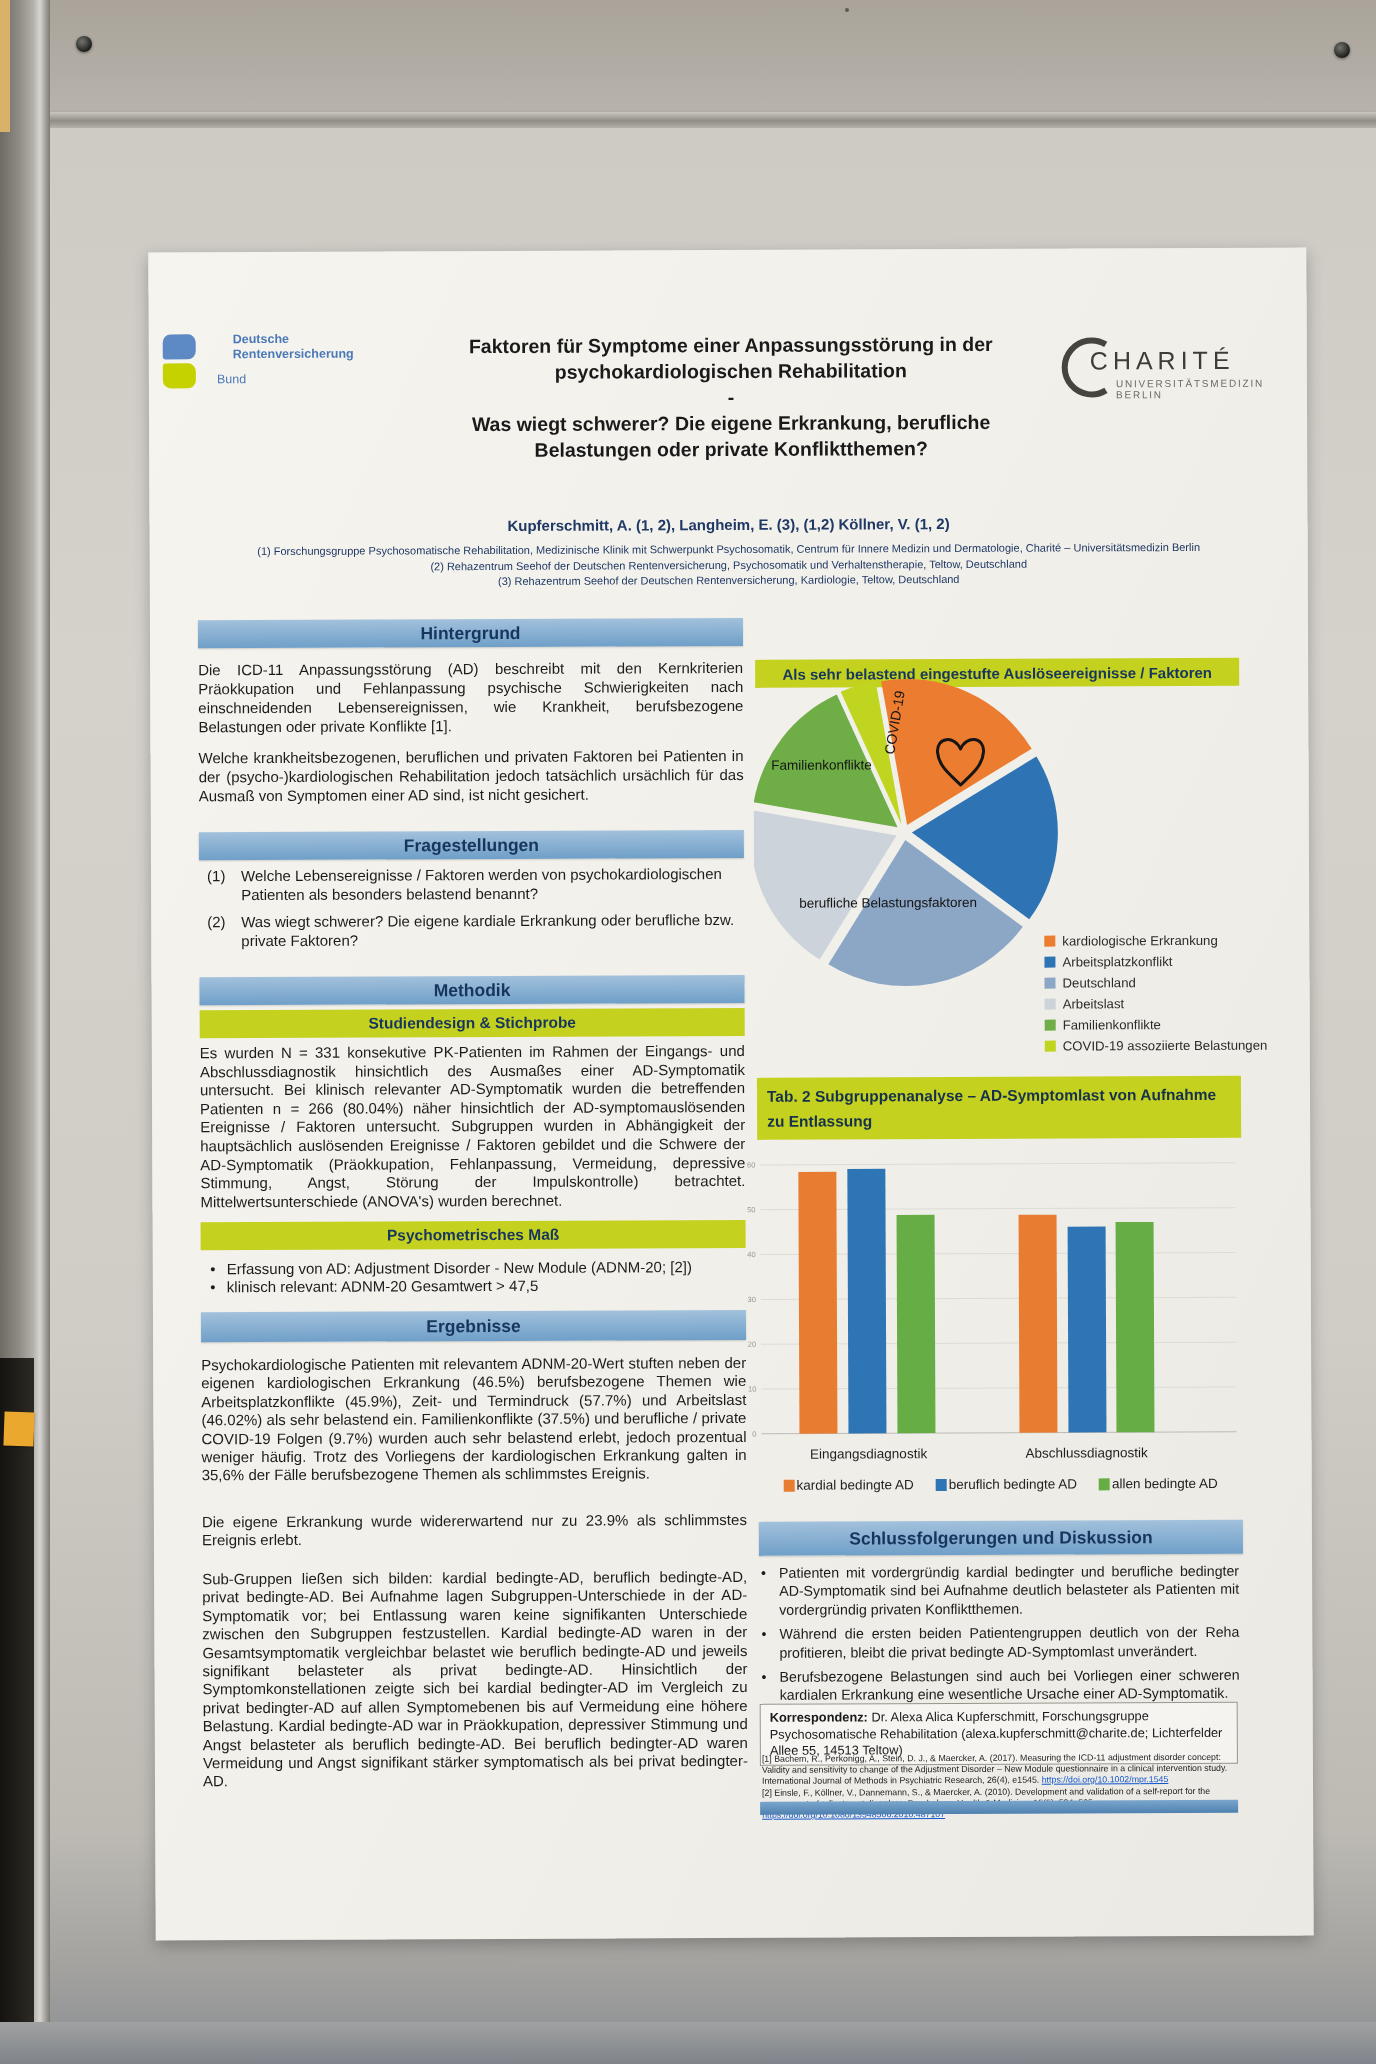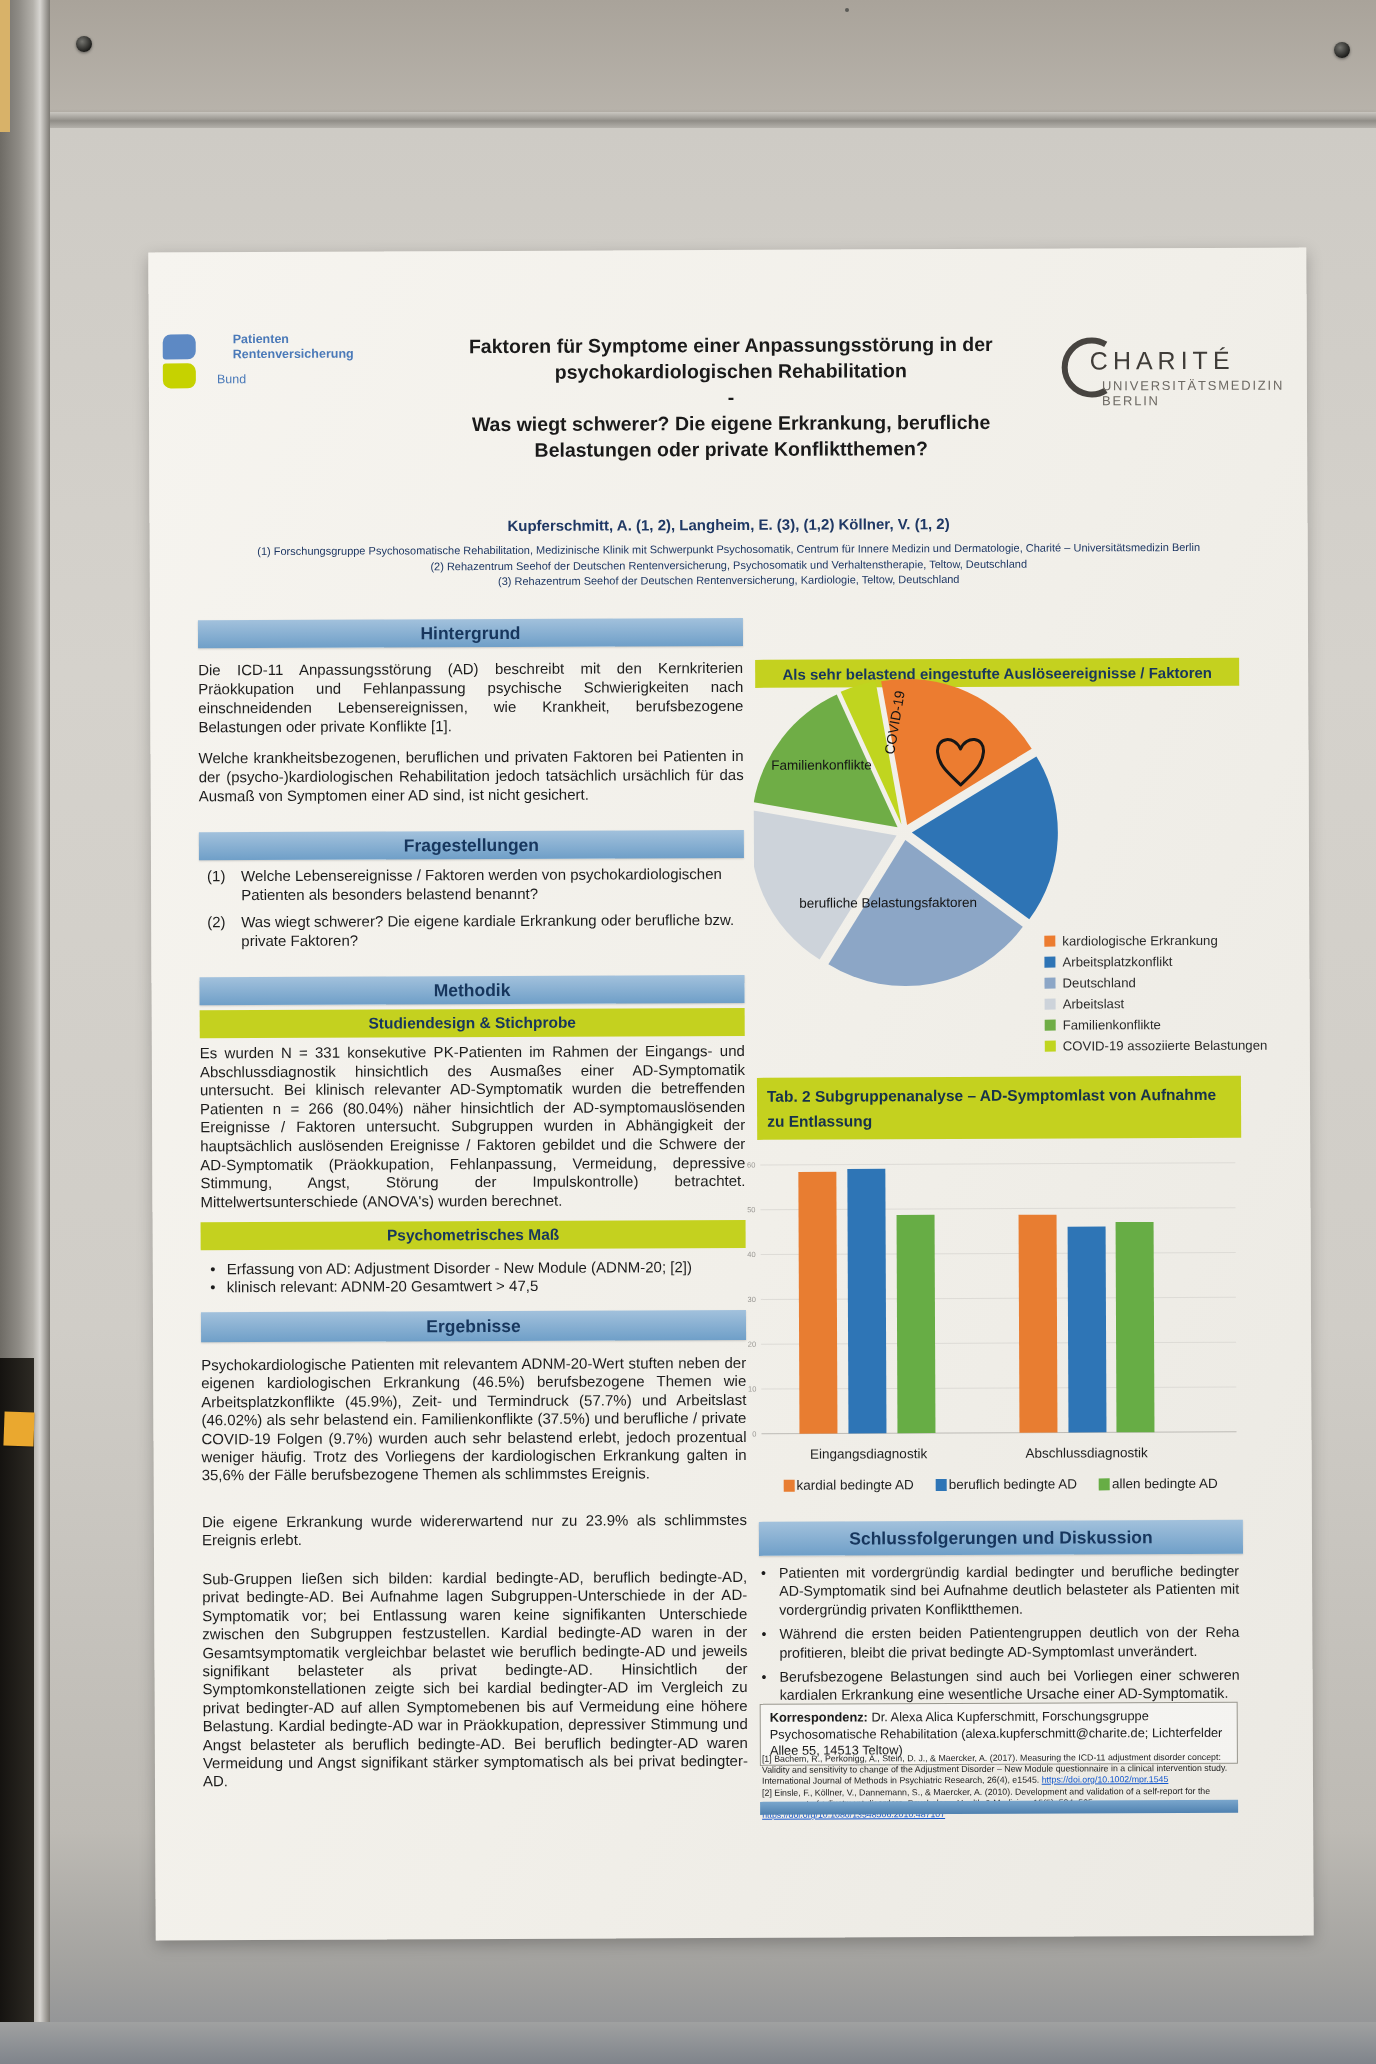--- a/index.html
+++ b/index.html
@@ -23,21 +23,21 @@
           box-shadow:0 5px 16px rgba(0,0,0,.25);}
   
   .drv{left:14px;top:80px;width:250px;height:70px;}
   .drv-sq{width:33px;height:25px;border-radius:8px;}
   .drv-blue{left:0;top:2px;background:#5d89c4;border-bottom-left-radius:3px;}
   .drv-green{left:0;top:31px;background:#c6d200;border-top-left-radius:3px;}
   .drv-txt{left:70px;top:0;width:180px;color:#4a79b8;font-size:12.5px;line-height:15px;font-weight:bold;}
   .drv-bund{left:54px;top:40px;color:#4a79b8;font-size:12.5px;}
   .charite{left:905px;top:84px;width:230px;height:72px;}
   .charite-name{left:36px;top:14px;font-size:25px;letter-spacing:5px;color:#3f3c38;}
-  .charite-sub{left:48px;top:46px;font-size:13px;letter-spacing:1.8px;color:#6e6a64;}
+  .charite-sub{left:62px;top:46px;font-size:10px;letter-spacing:1.8px;color:#6e6a64;}
   
   .title-wrap{left:262px;top:82px;width:640px;text-align:center;color:#1a1a1a;}
   .t{font-size:19.5px;font-weight:bold;line-height:26px;}
   .authors{left:0;top:266px;width:1158px;text-align:center;font-size:15px;font-weight:bold;color:#1f3864;}
   .affils{left:0;top:292px;width:1158px;text-align:center;font-size:11px;line-height:15.5px;color:#1f3864;}
   
   .col-left{left:48px;top:368px;width:545px;height:1240px;}
   .col-right{left:605px;top:410px;width:484px;height:1270px;}
   .hbar{left:0;width:100%;height:28px;background:linear-gradient(180deg,#a2c1dc,#6f9fc8);
         color:#17365d;font-weight:bold;font-size:17.5px;display:flex;align-items:center;justify-content:center;
@@ -85,21 +85,21 @@
   <div class="abs frame-sliver"></div>
   <div class="abs tape"></div>
   <div class="abs floor"></div>
 
   <div class="abs poster">
 
     <div class="abs drv">
       <div class="abs drv-sq drv-blue"></div>
       <div class="abs drv-sq drv-green"></div>
       <div class="abs drv-txt">
-        <span>Patienten</span><br>
+        <span>Deutsche</span><br>
         <span>Rentenversicherung</span>
       </div>
       <div class="abs drv-bund">Bund</div>
     </div>
 
     <div class="abs charite">
       <svg class="abs" style="left:0;top:2px;" width="60" height="66" viewBox="0 0 60 66">
         <path d="M 52 10 A 27 27 0 1 0 52 56" fill="none" stroke="#474440" stroke-width="6"></path>
       </svg>
       <div class="abs charite-name">CHARITÉ</div>

